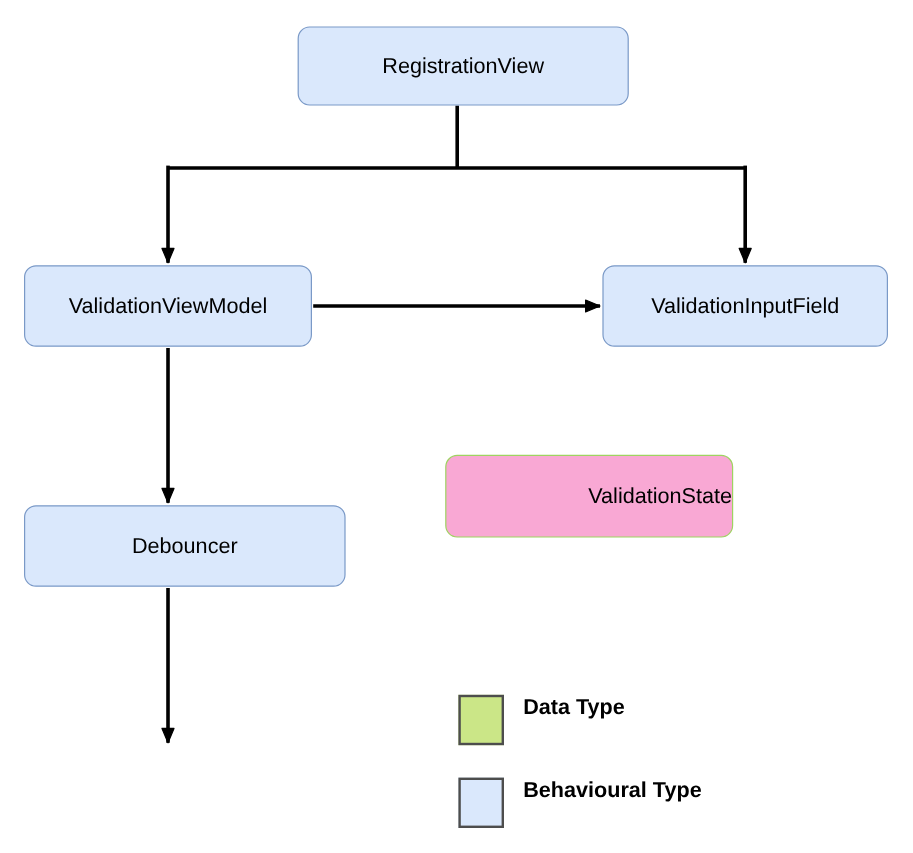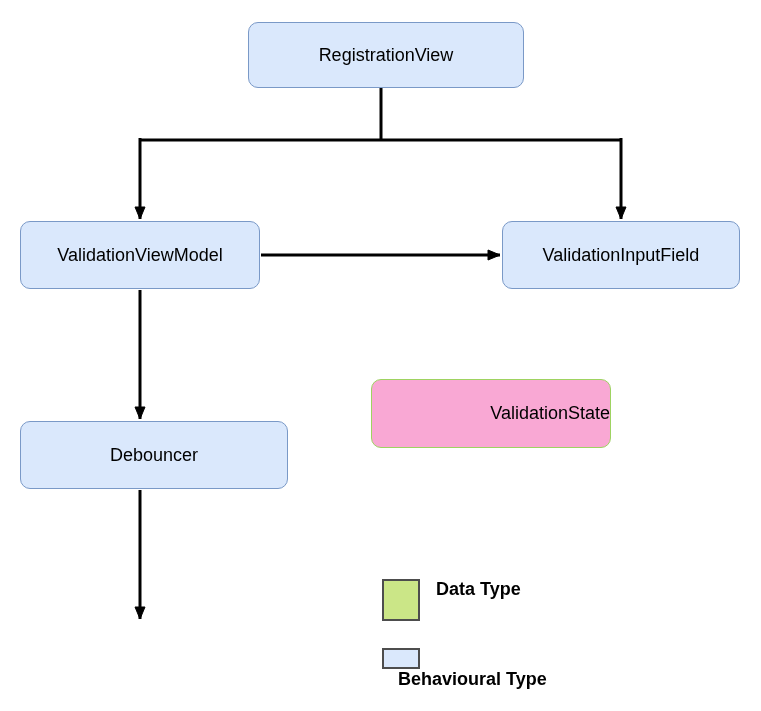--- a/index.html
+++ b/index.html
@@ -45,21 +45,21 @@
   .node-state         { left: 371px; top: 379px; width: 240px; height: 69px; }
 
   .legend-row {
     position: absolute;
     left: 382px;
     display: flex;
     align-items: flex-start;
     height: 42px;
   }
   .legend-row-data        { top: 579px; }
-  .legend-row-behavioural { top: 648px; flex-direction: column; }
+  .legend-row-behavioural { top: 648px; }
   .legend-swatch {
     width: 38px;
     height: 42px;
     box-sizing: border-box;
     border: 2px solid #4d4d4d;
   }
   .legend-swatch.data        { background: #cbe687; }
   .legend-swatch.behavioural { background: #dae8fc; }
   .legend-label {
     margin-left: 16px;

